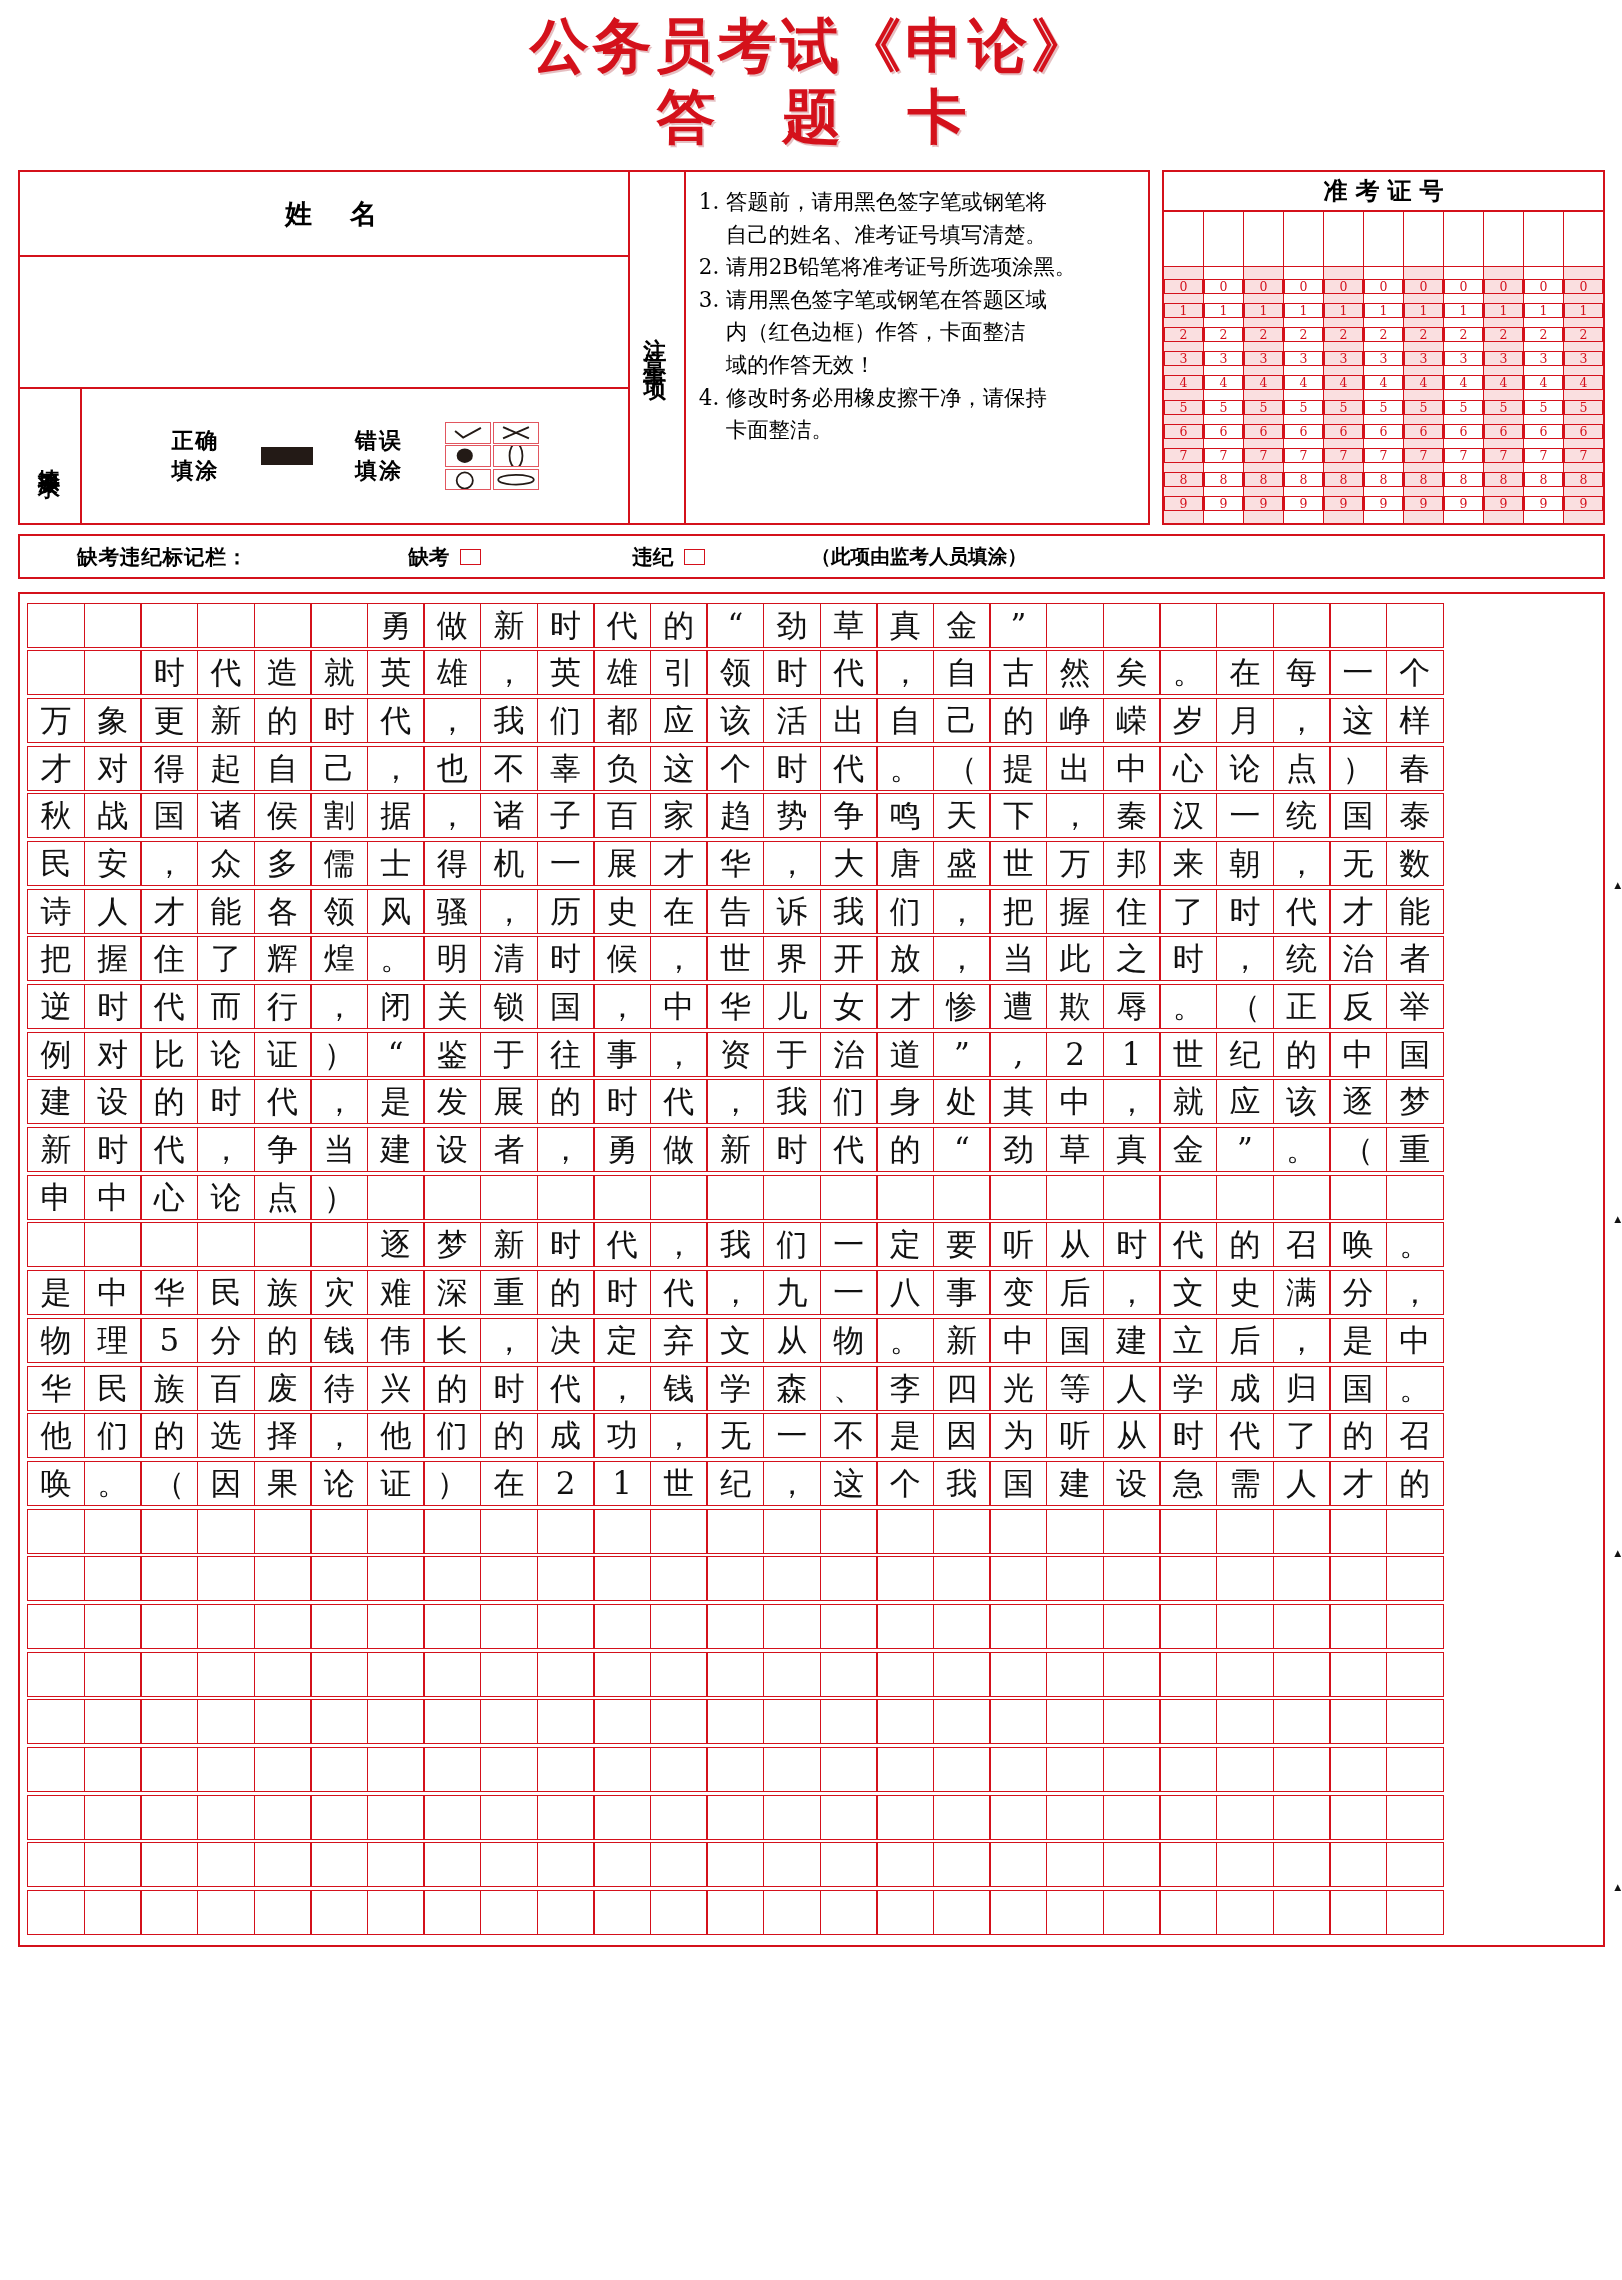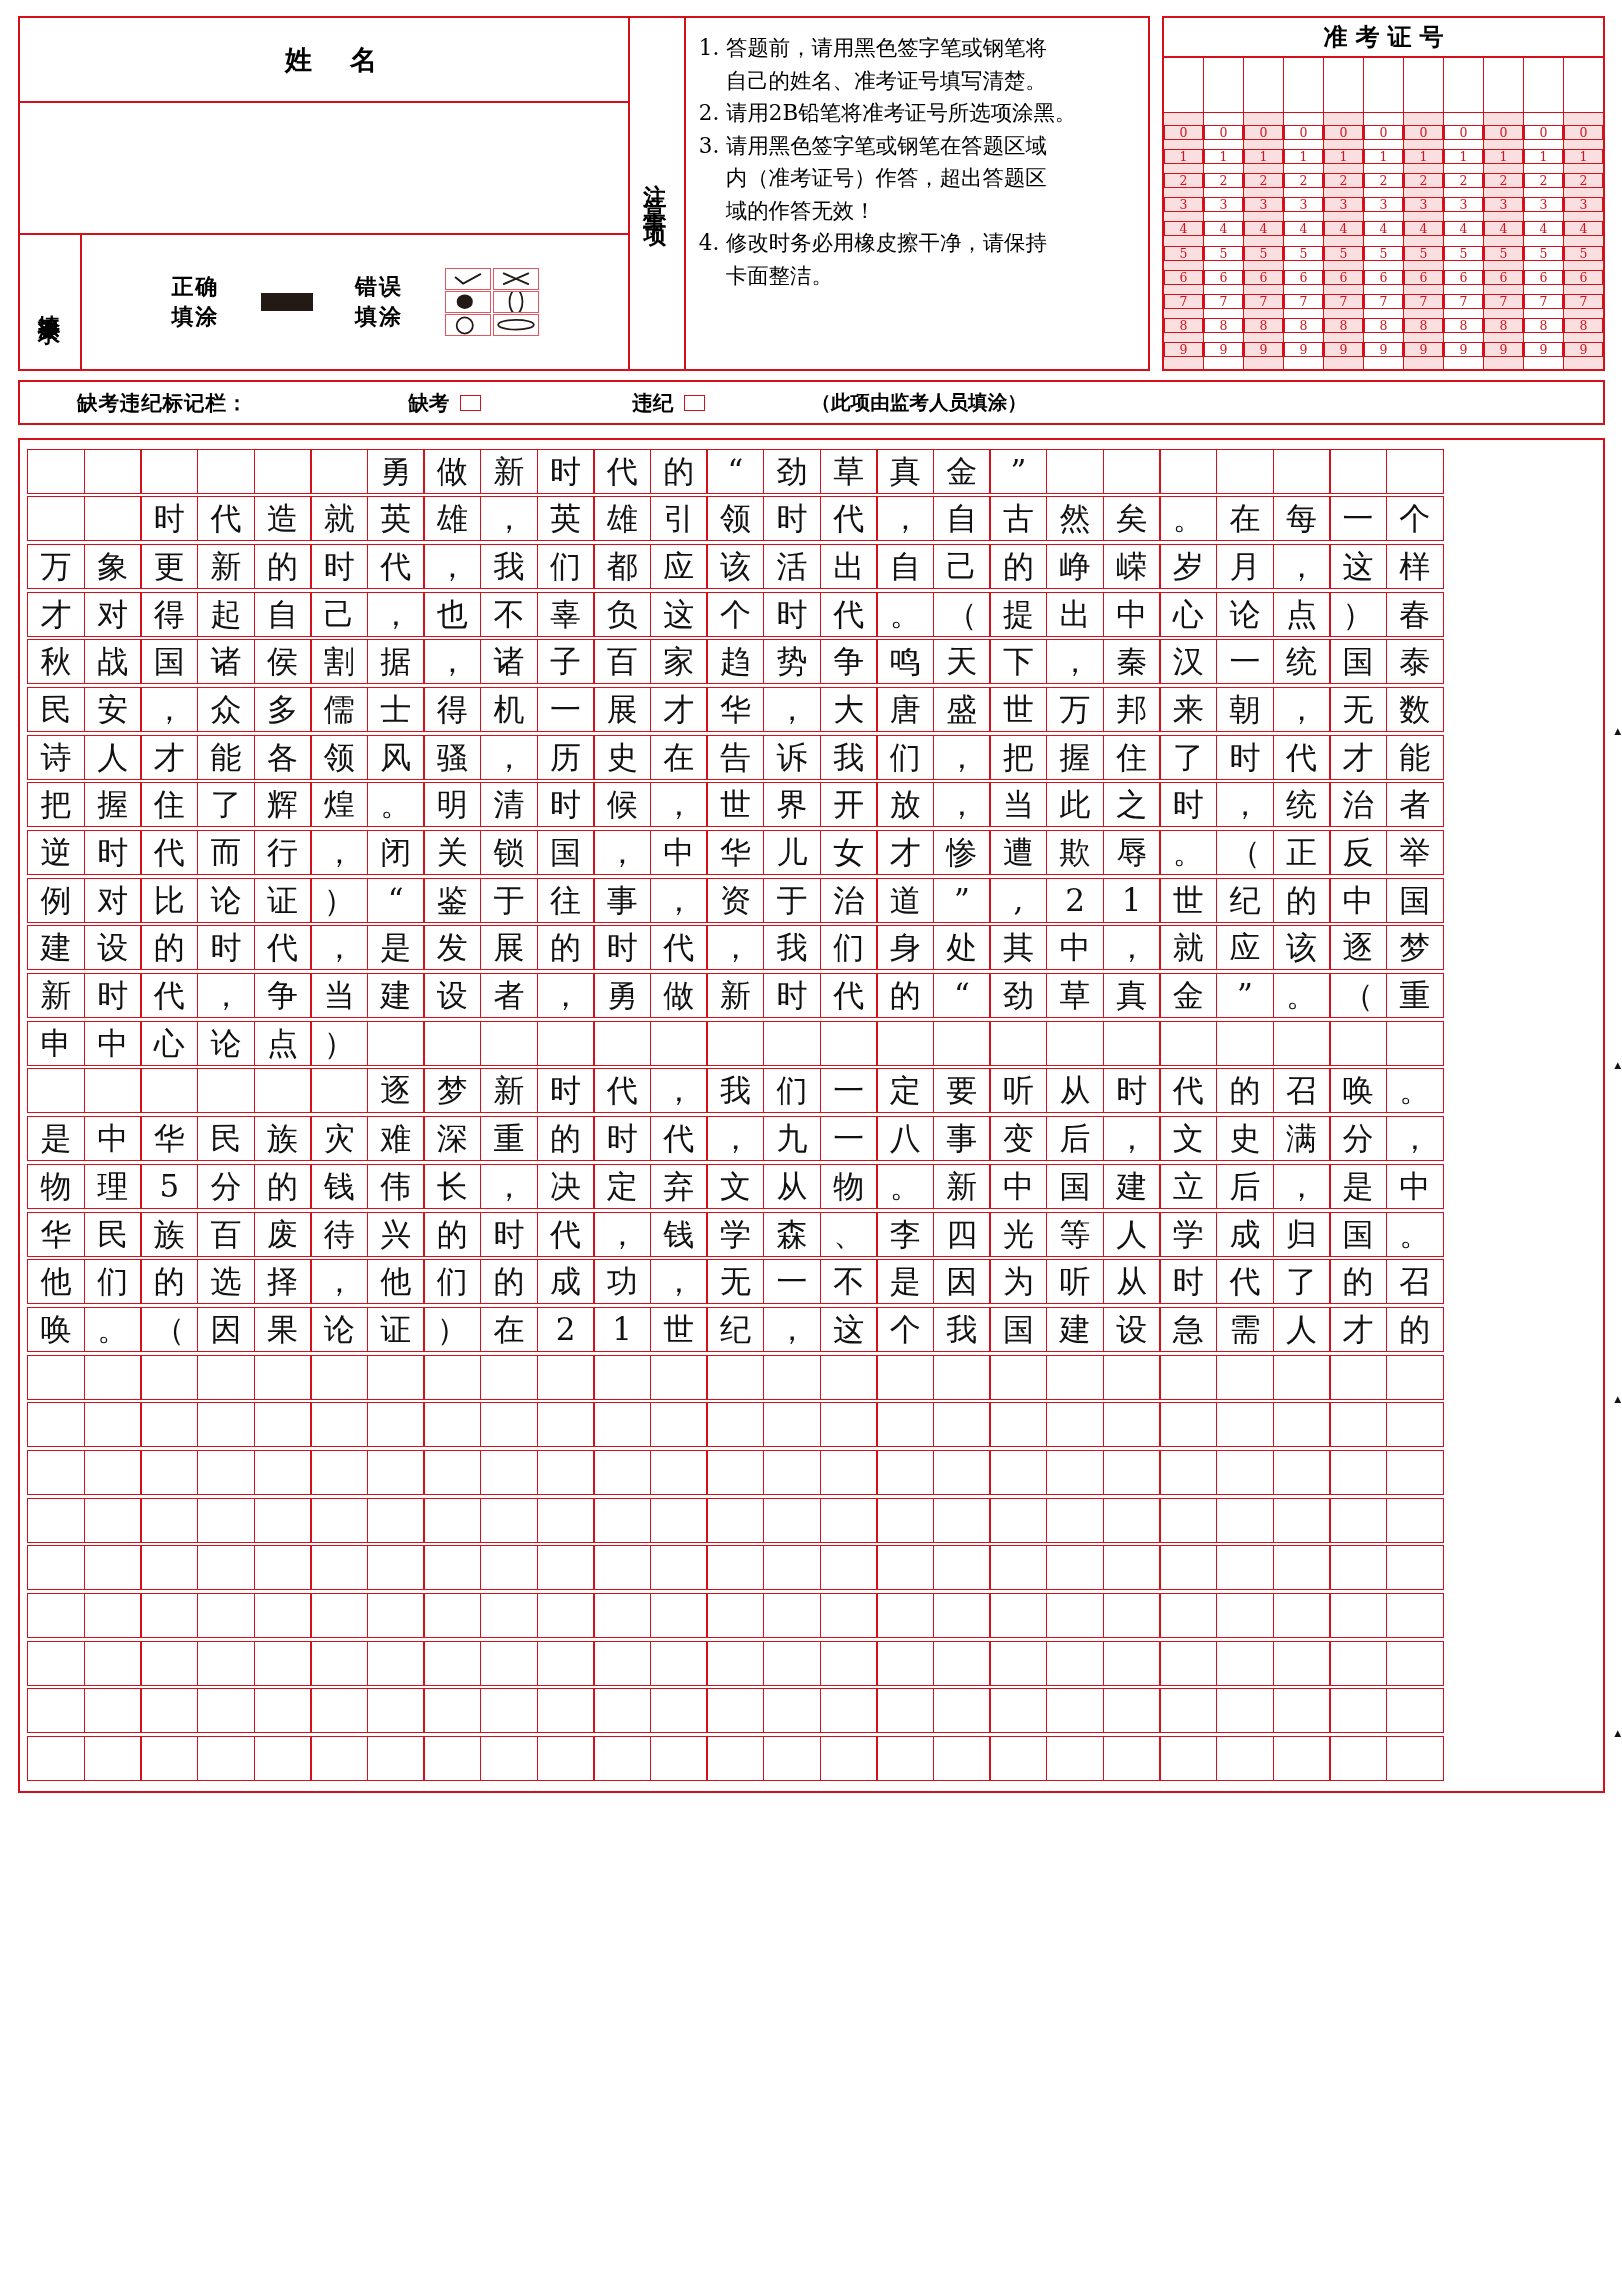--- a/index.html
+++ b/index.html
@@ -105,20 +105,24 @@
     position:absolute;right:-50px;bottom:-6.2px;font-size:13.4px;color:#111;
     font-family:"Liberation Sans",sans-serif;white-space:nowrap;
   }
   .rowmark .tri{font-size:11.6px;}
 </style>
 </head>
 <body>
 
 <div class="page">
 
+  <div class="title-block">
+    <div class="title-line1">公务员考试《申论》</div>
+    <div class="title-line2">答 题 卡</div>
+  </div>
 
   <div class="header-wrap">
 
     <div class="hdr-left">
       <div class="name-row">
         <span class="name-label">姓 名</span>
       </div>
       <div class="name-blank"></div>
       <div class="fill-row">
         <div class="fill-label">
@@ -172,21 +176,21 @@
 
     <div style="display:flex;border:2.7px solid #d4111b;border-left:none;box-sizing:border-box;width:624px;margin-left:-2.7px;">
       <div style="width:59px;border-right:2.7px solid #d4111b;display:flex;align-items:center;justify-content:center;box-sizing:border-box;">
         <span style="writing-mode:vertical-rl;font-size:23px;font-weight:bold;letter-spacing:14.3px;line-height:1;">注意事项</span>
       </div>
       <div id="notice-lines" style="flex:1;padding:14.3px 9px 9px 12.5px;box-sizing:border-box;font-size:21.4px;line-height:1.52;">
           <div class="notice-line">1. 答题前，请用黑色签字笔或钢笔将</div>
           <div class="notice-line" style="padding-left: 27px;">自己的姓名、准考证号填写清楚。</div>
           <div class="notice-line">2. 请用2B铅笔将准考证号所选项涂黑。</div>
           <div class="notice-line">3. 请用黑色签字笔或钢笔在答题区域</div>
-          <div class="notice-line" style="padding-left: 27px;">内（准考证号）作答，超出答题区</div>
+          <div class="notice-line" style="padding-left: 27px;">内（红色边框）作答，卡面整洁</div>
           <div class="notice-line" style="padding-left: 27px;">域的作答无效！</div>
           <div class="notice-line">4. 修改时务必用橡皮擦干净，请保持</div>
           <div class="notice-line" style="padding-left: 27px;">卡面整洁。</div>
         </div>
     </div>
 
     <div class="hdr-right">
       <div class="exam-no-title">准考证号</div>
       <div class="bubble-cols" id="bubble-cols">
           <div class="bcol shade">

